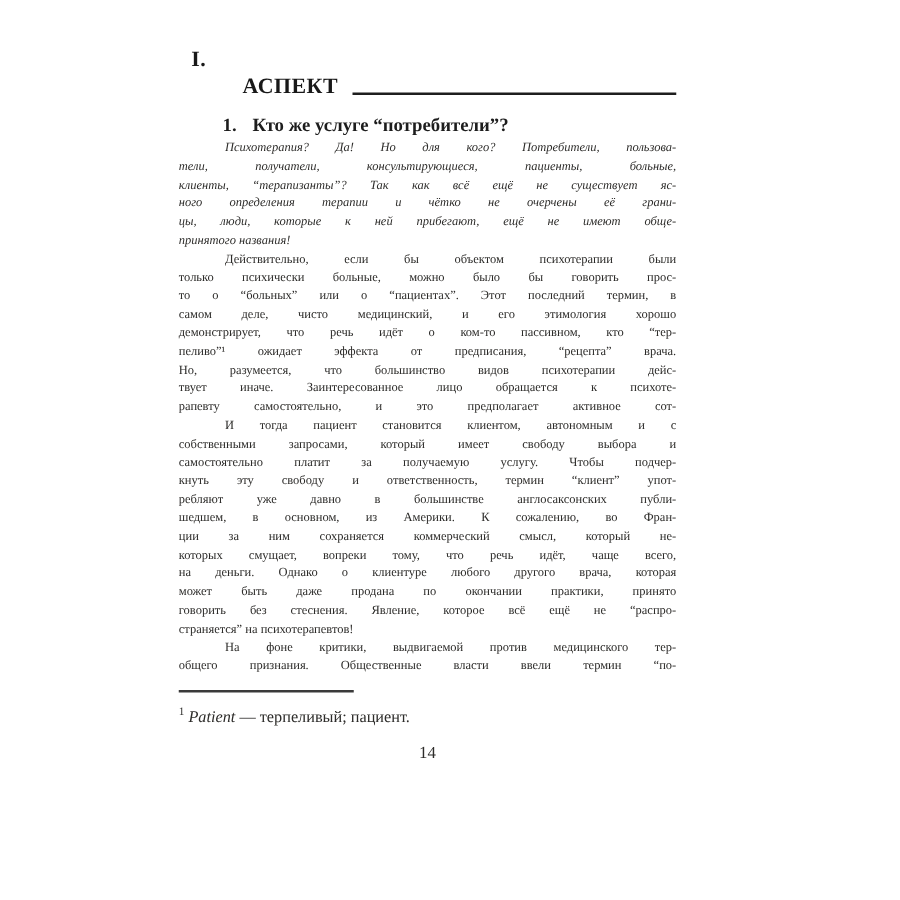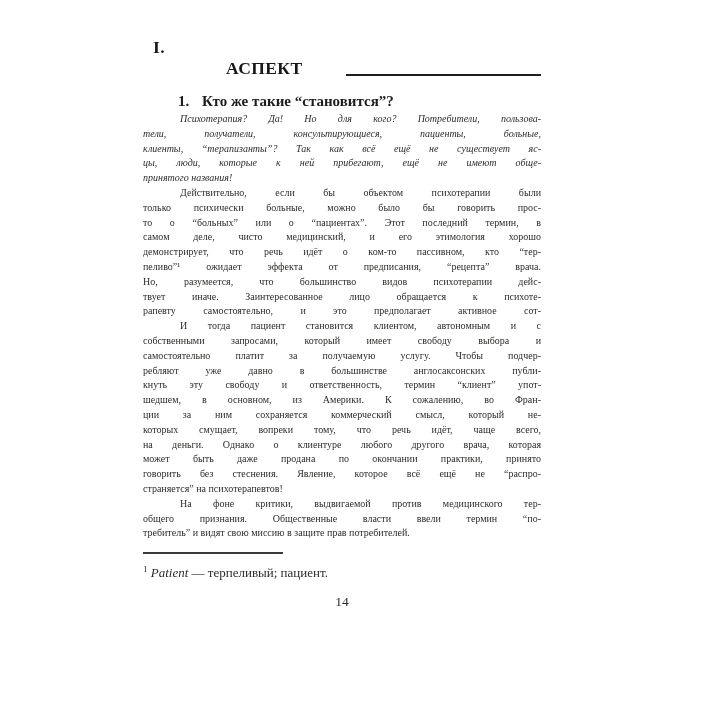--- a/index.html
+++ b/index.html
@@ -25,21 +25,21 @@
   
   .chapter {
     font-weight: bold;
     color: #181818;
     font-size: 17.5px;
     line-height: 21px;
     letter-spacing: 0.4px;
   }
   .chapter-row1 { display: flex; }
   .chapter-num { margin-left: 10px; width: 41px; flex: none; }
-  .chapter-row2 { display: flex; align-items: flex-end; gap: 32px; }
+  .chapter-row2 { display: flex; align-items: flex-end; }
   .chapter-spacer { width: 51px; flex: none; }
   .chapter-rule {
     flex: 1;
     height: 2.5px;
     background: #1e1e1e;
     margin-left: 12px;
     margin-bottom: 3px;
   }
   
   .section-heading {
@@ -101,60 +101,60 @@
       </div>
       <div class="chapter-row2">
         <span class="chapter-spacer"></span>
         <span>АСПЕКТ</span>
         <span class="chapter-rule"></span>
       </div>
     </div>
 
     <div class="section-heading">
       <span class="section-num">1.</span>
-      <span>Кто же такие “становится”?</span>
+      <span>Кто же услуге “потребители”?</span>
     </div>
 
     <div class="bodytext">
         <div class="par italic">
           <div class="line first">Психотерапия? Да! Но для кого? Потребители, пользова-</div>
           <div class="line">тели, получатели, консультирующиеся, пациенты, больные,</div>
           <div class="line">клиенты, “терапизанты”? Так как всё ещё не существует яс-</div>
+          <div class="line">ного определения терапии и чётко не очерчены её грани-</div>
           <div class="line">цы, люди, которые к ней прибегают, ещё не имеют обще-</div>
           <div class="line last">принятого названия!</div>
         </div>
         <div class="par regular">
           <div class="line first">Действительно, если бы объектом психотерапии были</div>
           <div class="line">только психически больные, можно было бы говорить прос-</div>
           <div class="line">то о “больных” или о “пациентах”. Этот последний термин, в</div>
           <div class="line">самом деле, чисто медицинский, и его этимология хорошо</div>
           <div class="line">демонстрирует, что речь идёт о ком-то пассивном, кто “тер-</div>
           <div class="line">пеливо”¹ ожидает эффекта от предписания, “рецепта” врача.</div>
           <div class="line">Но, разумеется, что большинство видов психотерапии дейс-</div>
           <div class="line">твует иначе. Заинтересованное лицо обращается к психоте-</div>
           <div class="line">рапевту самостоятельно, и это предполагает активное сот-</div>
         </div>
         <div class="par regular">
           <div class="line first">И тогда пациент становится клиентом, автономным и с</div>
           <div class="line">собственными запросами, который имеет свободу выбора и</div>
           <div class="line">самостоятельно платит за получаемую услугу. Чтобы подчер-</div>
+          <div class="line">кнуть эту свободу и ответственность, термин “клиент” упот-</div>
           <div class="line">ребляют уже давно в большинстве англосаксонских публи-</div>
-          <div class="line">кнуть эту свободу и ответственность, термин “клиент” упот-</div>
           <div class="line">шедшем, в основном, из Америки. К сожалению, во Фран-</div>
           <div class="line">ции за ним сохраняется коммерческий смысл, который не-</div>
           <div class="line">которых смущает, вопреки тому, что речь идёт, чаще всего,</div>
           <div class="line">на деньги. Однако о клиентуре любого другого врача, которая</div>
           <div class="line">может быть даже продана по окончании практики, принято</div>
           <div class="line">говорить без стеснения. Явление, которое всё ещё не “распро-</div>
           <div class="line last">страняется” на психотерапевтов!</div>
         </div>
         <div class="par regular">
           <div class="line first">На фоне критики, выдвигаемой против медицинского тер-</div>
           <div class="line">общего признания. Общественные власти ввели термин “по-</div>
-          <div class="line last">требитель” и видят свою миссию в защите прав потребителей.</div>
         </div>
       </div>
 
     <div class="footnote-rule"></div>
 
     <div class="footnote">
       <sup>1</sup>
       <span class="term">Patient</span>
       <span>— терпеливый; пациент.</span>
     </div>

